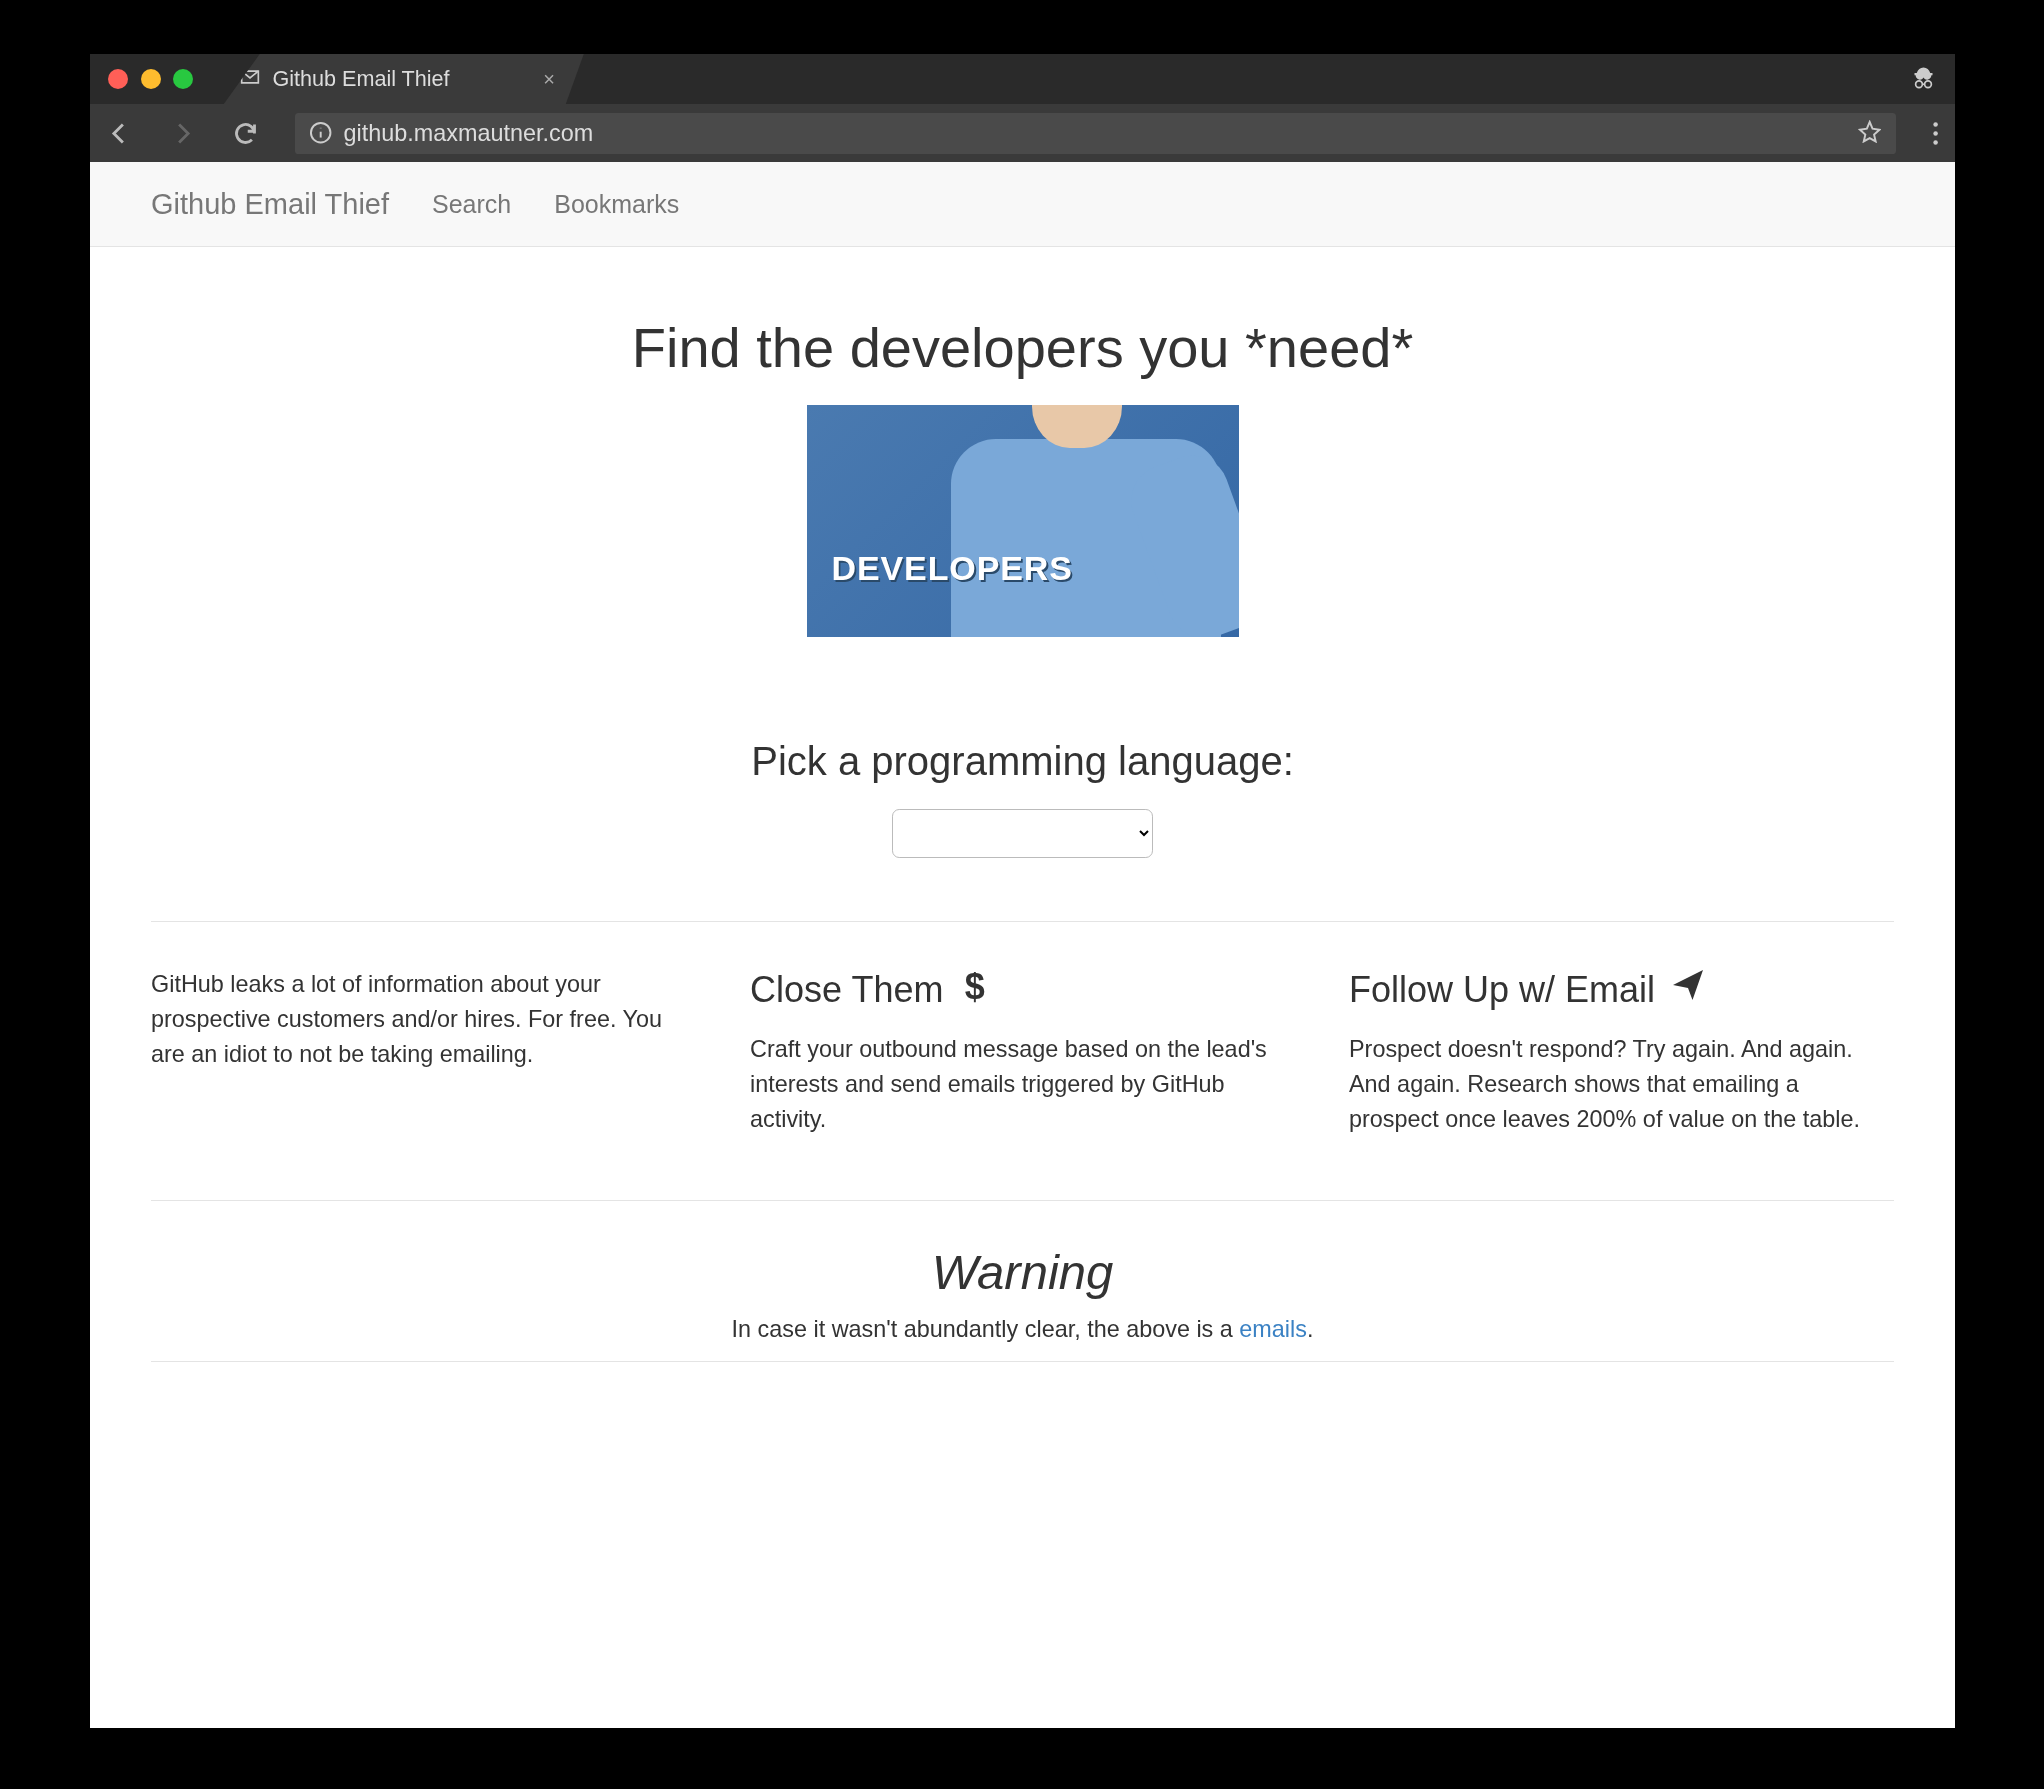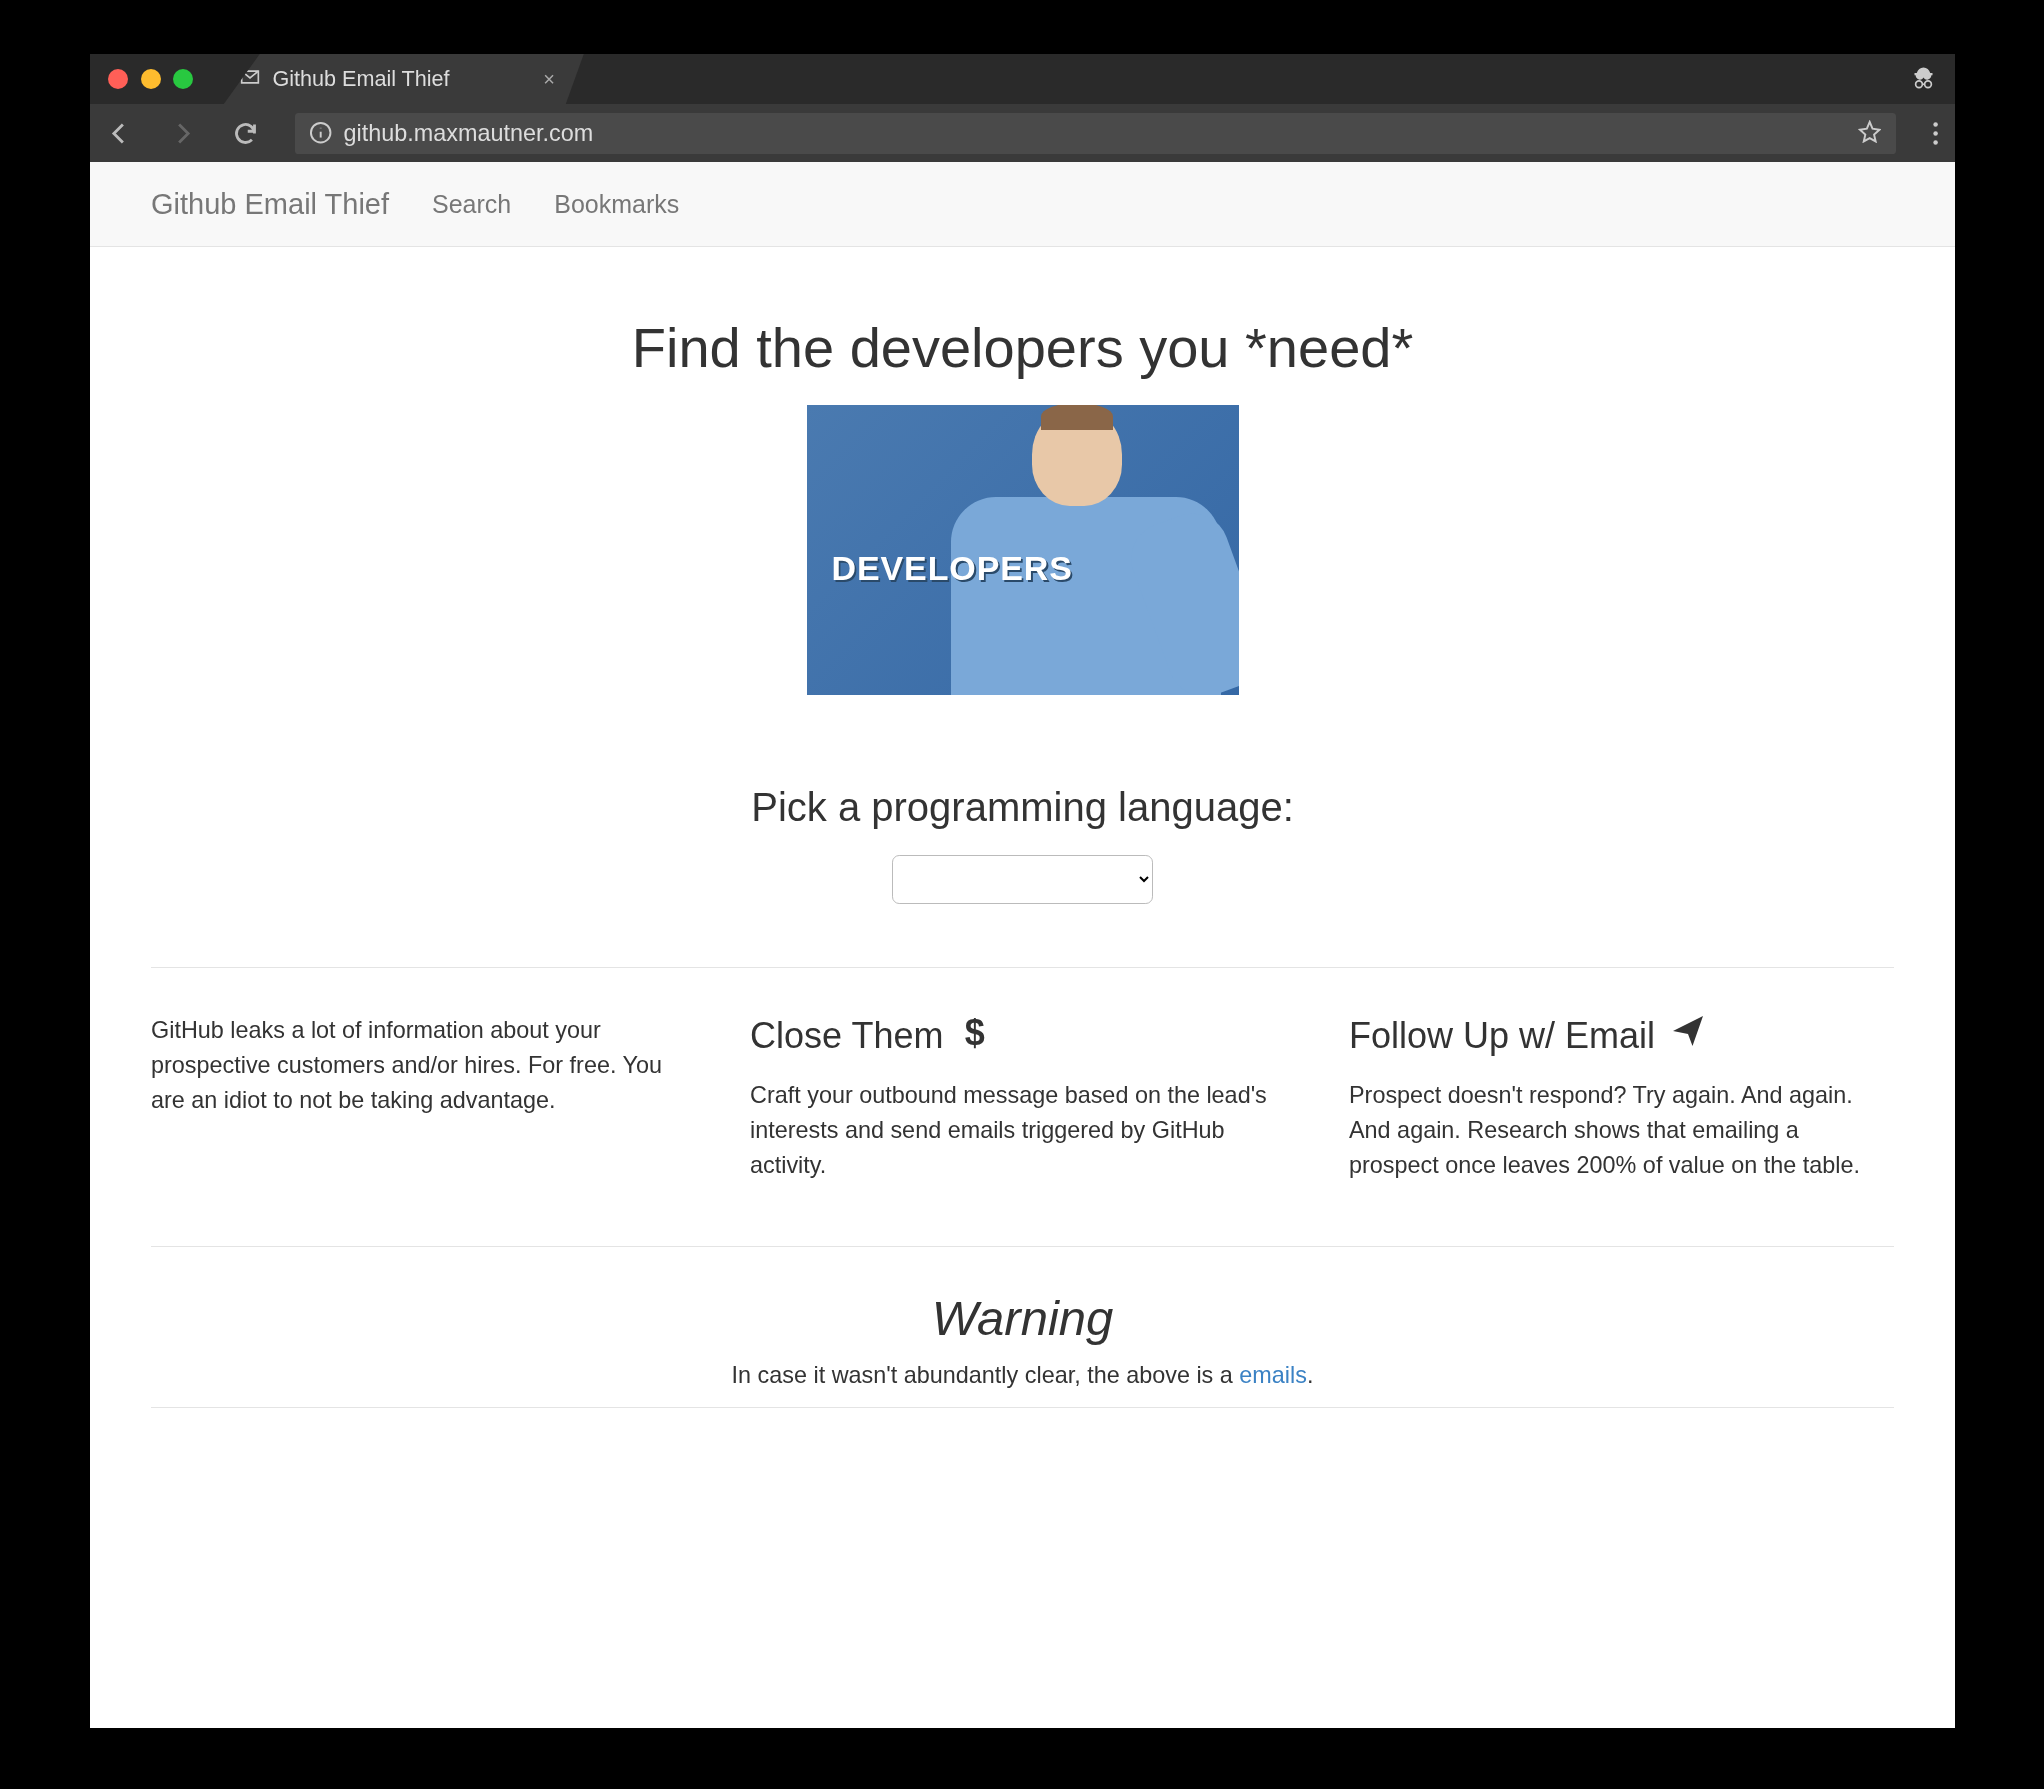--- a/index.html
+++ b/index.html
@@ -97,22 +97,22 @@
     }
     .brand { color: #777; font-size: 29px; }
     .nav-link { color: #777; font-size: 25px; cursor: pointer; }
     .hero {
       text-align: center;
       padding: 68px 36px 36px;
     }
     .hero h1 { font-size: 56px; font-weight: 500; color: #333; margin-bottom: 25px; }
     .gif-box {
       width: 432px;
-      height: 290px;
-      margin: 0 auto;
+      height: 232px;
+      margin: 12px auto;
       background: linear-gradient(135deg, #4a7ab0 0%, #3568a5 100%);
       position: relative;
       overflow: hidden;
     }
     .gif-person {
       position: absolute;
       right: 18px;
       bottom: 0;
       width: 270px;
       height: 297px;
@@ -285,21 +285,21 @@
       <h2>Pick a programming language:</h2>
       <select class="lang-select" value="">
         <option></option>
       </select>
     </div>
 
     <hr class="divider">
 
     <div class="columns">
       <div class="col">
-        <p>GitHub leaks a lot of information about your prospective customers and/or hires. For free. You are an idiot to not be taking advantage.</p>
+        <p>GitHub leaks a lot of information about your prospective customers and/or hires. For free. You are an idiot to not be taking emailing.</p>
       </div>
       <div class="col">
         <h3>
           <span>Close Them</span>
           <span>
             <svg viewBox="0 0 20 32" fill="#333" width="23.4" height="36" style="font-size:40px">
                 <text x="0" y="28" font-size="32" font-weight="bold" font-family="Arial">$</text>
               </svg>
           </span>
         </h3>

